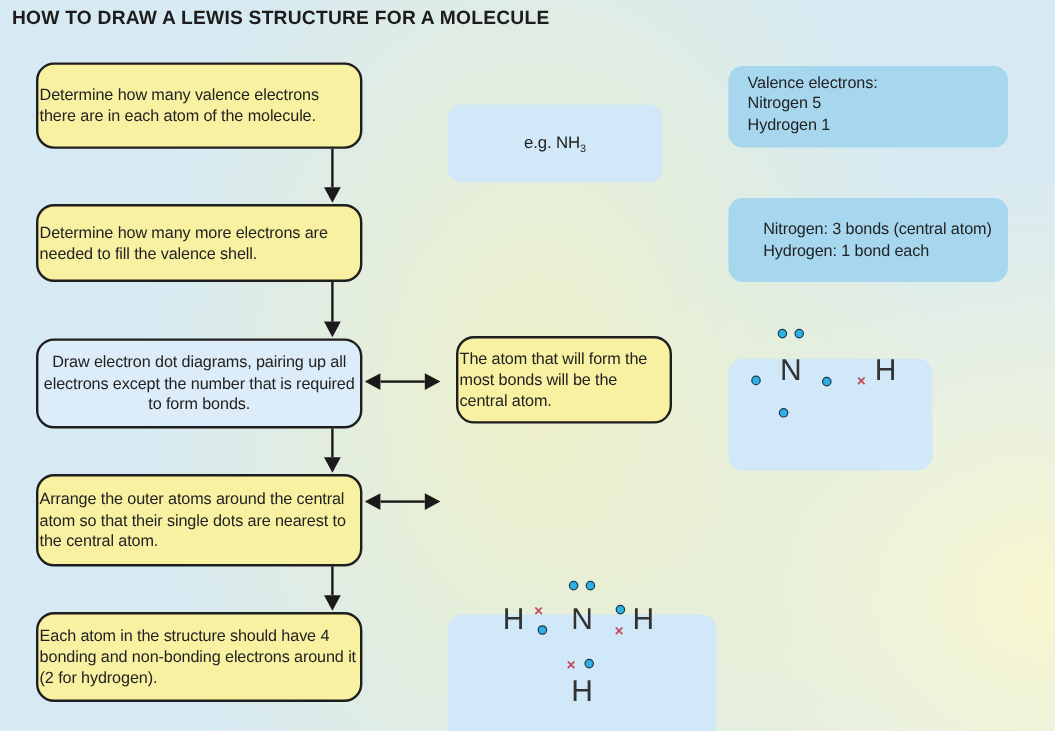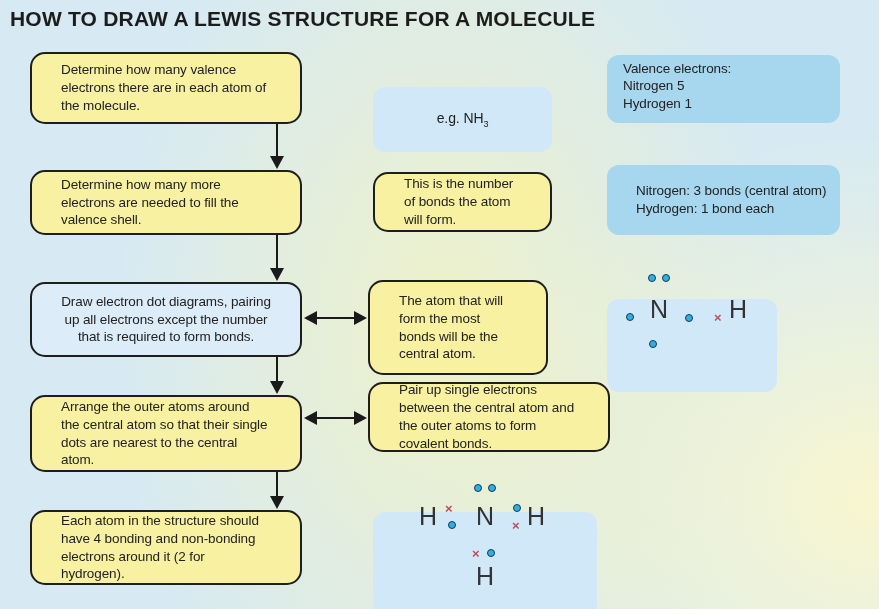--- a/index.html
+++ b/index.html
@@ -9,33 +9,33 @@
     overflow:hidden;
     font-family:"Liberation Sans", sans-serif;
     color:#222;
     background-color:#d7eaf3;
     background-image:
       radial-gradient(38% 80% at 51% 55%, rgba(241,242,196,0.9), rgba(241,242,196,0) 100%),
       radial-gradient(48% 60% at 99% 82%, rgba(250,247,205,0.95), rgba(250,247,205,0) 100%);
   }
   .title {
     position:absolute; left:10px; top:7px;
-    font-size:21px; font-weight:bold; letter-spacing:0.2px;
+    font-size:16px; font-weight:bold; letter-spacing:0.2px;
     color:#1c1c1c;
   }
   .box {
     position:absolute;
     box-sizing:border-box;
     display:flex; align-items:center;
     font-size:13.5px; line-height:1.32; letter-spacing:-0.1px;
   }
   .bordered {
     border:2px solid #1e1e1e;
     border-radius:15px;
-    padding:8px 29px;
+    padding:8px 1px;
   }
   .yellow { background:var(--color-step_yellow, #f8f1a1); }
   .blue   { background:var(--color-step_blue, #dcecf8); }
   .infobox {
     background:var(--color-info_blue, #a7d7ee);
     border-radius:12px;
     padding:10px 16px;
   }
   .panel {
     position:absolute;
@@ -117,28 +117,22 @@
     </div>
   <div class="harrow" style="left:304px; top:410px; width:63px;">
       <div class="hhead-left"></div>
       <div class="hline"></div>
       <div class="hhead-right"></div>
     </div>
 
   <div class="box panel centered" style="left:373px; top:53px; width:179px; height:65px; font-size:14px;">
     <span><span>e.g. NH</span><sub>3</sub></span>
   </div>
-  <div class="box bordered yellow" style="left:373px; top:172px; width:179px; height:60px;">
-    <span>This is the number of bonds the atom will form.</span>
-  </div>
-  <div class="box bordered yellow" style="left:368px; top:280px; width:180px; height:95px;">
+  <div class="box bordered yellow" style="left:380px; top:280px; width:180px; height:73px;">
     <span>The atom that will form the most bonds will be the central atom.</span>
-  </div>
-  <div class="box bordered yellow" style="left:368px; top:382px; width:242px; height:70px;">
-    <span>Pair up single electrons between the central atom and the outer atoms to form covalent bonds.</span>
   </div>
 
   <div class="box infobox lines" style="left:607px; top:55px; width:233px; height:68px;align-items:flex-end;">
     <div>
       <div>Valence electrons:</div>
       <div>Nitrogen 5</div>
       <div>Hydrogen 1</div>
     </div>
   </div>
   <div class="box infobox lines" style="left:607px; top:165px; width:233px; height:70px;padding-left:29px;">

